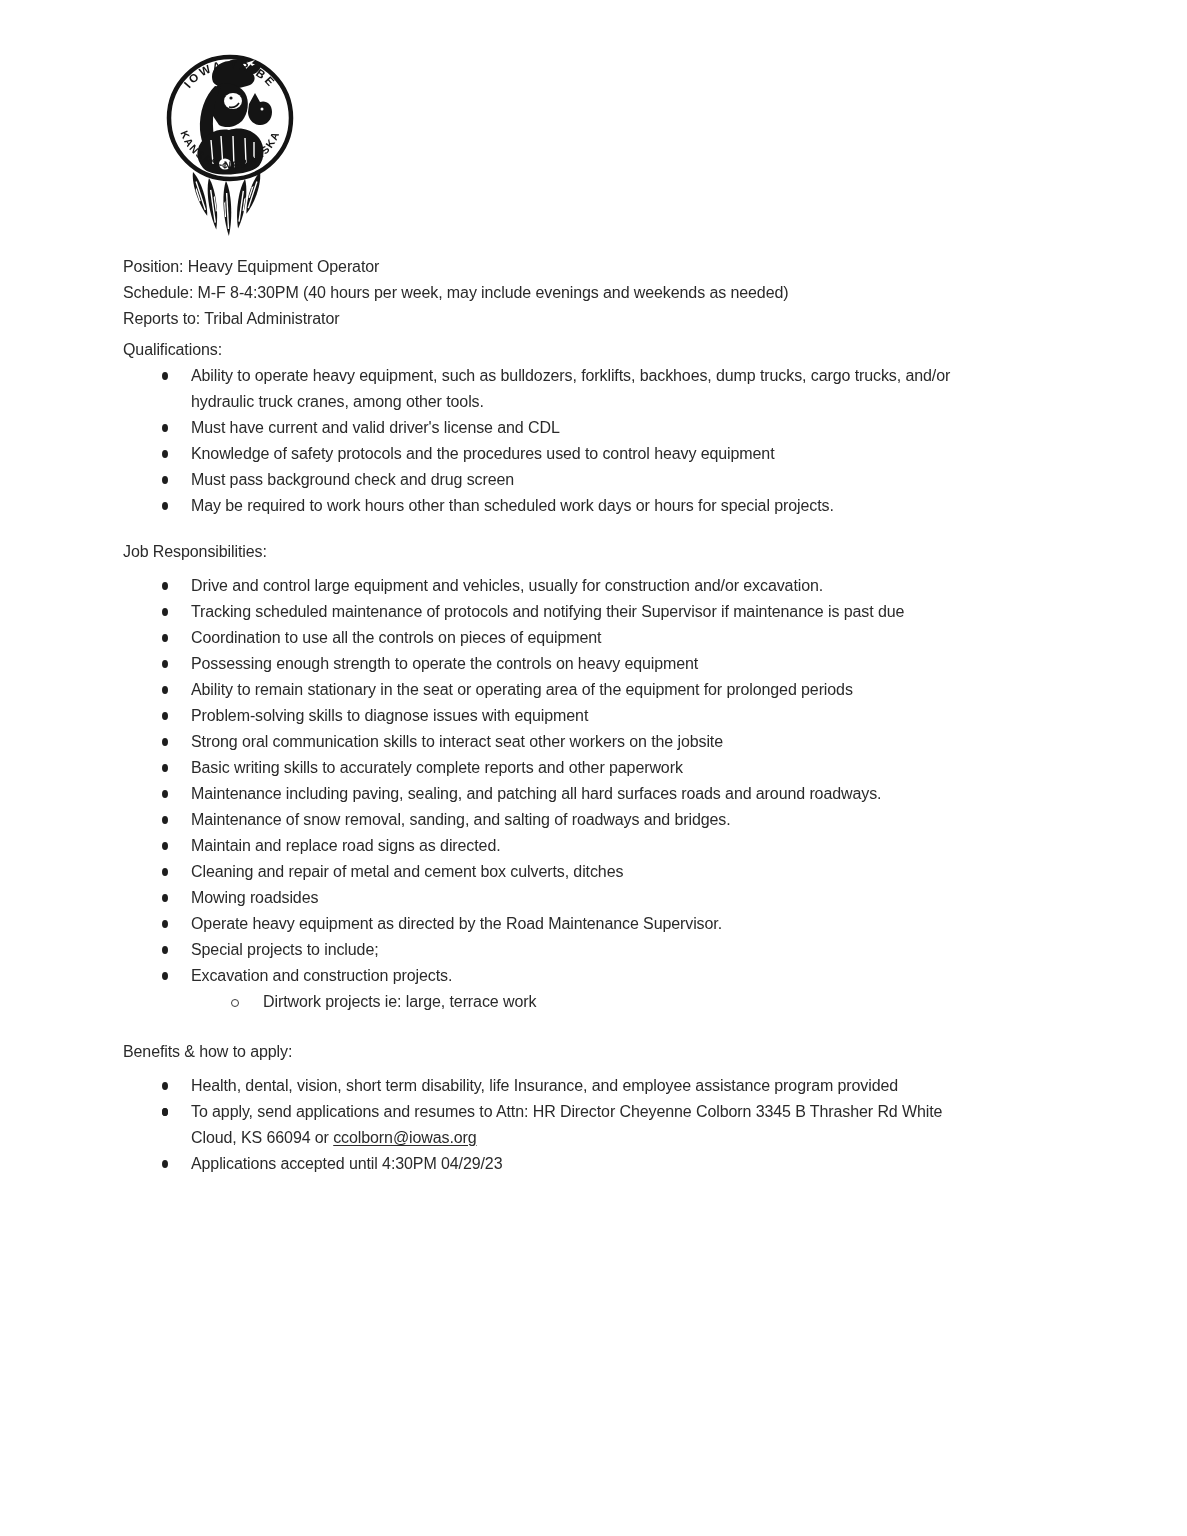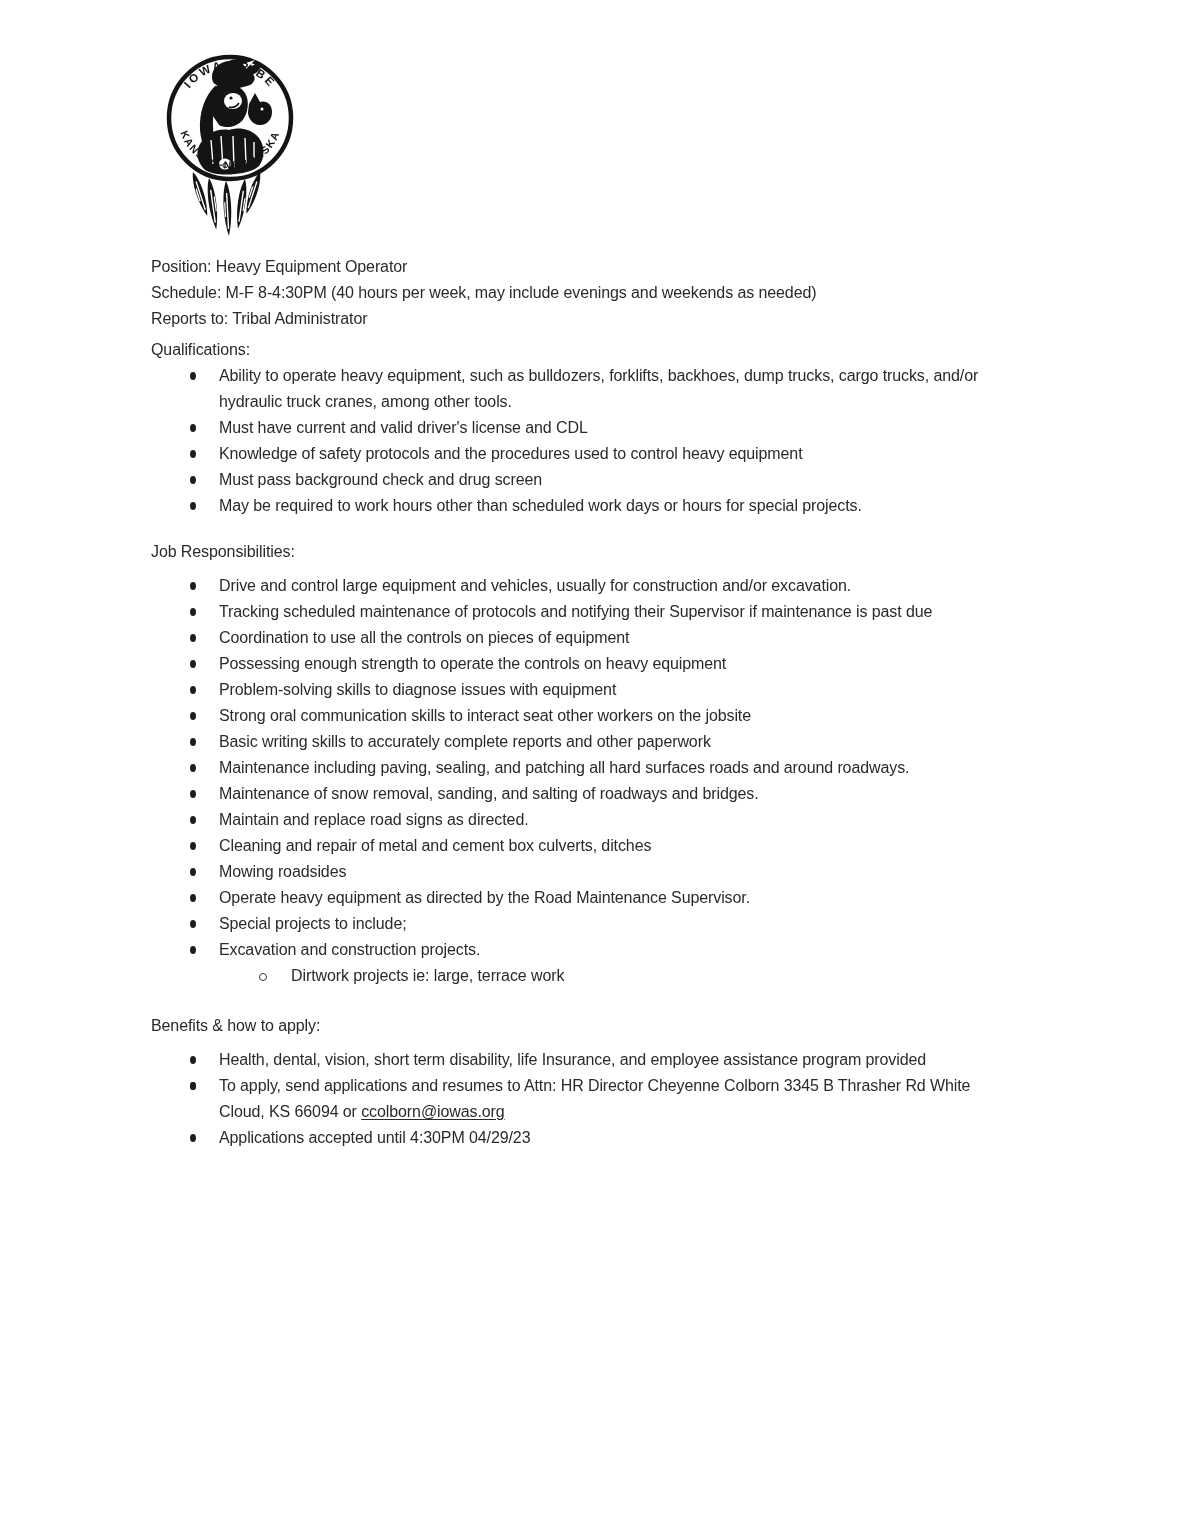--- a/index.html
+++ b/index.html
@@ -11,21 +11,21 @@
     position:relative;
     overflow:hidden;
   }
   .page { position:absolute; inset:0; background:#fff; }
 
   
   .logo-wrap { position:absolute; left:155px; top:46px; width:150px; height:200px; }
 
   
   .content {
-    position:absolute; left:151px; top:254px; width:830px;
+    position:absolute; left:123px; top:254px; width:830px;
     font-size:16px; line-height:26px; letter-spacing:-0.1px;
   }
   .hdr-line { white-space:nowrap; }
   .heading { }
   .heading.q  { margin-top:5px; }
   .heading.r  { margin-top:20px; }
   .heading.b  { margin-top:24px; }
   .list { margin-top:0; }
   .list.r, .list.b { margin-top:8px; }
 
@@ -127,20 +127,21 @@
         <div class="row"><span class="bullet"></span><span>Must pass background check and drug screen</span></div>
         <div class="row"><span class="bullet"></span><span>May be required to work hours other than scheduled work days or hours for special projects.</span></div>
       </div>
 
     <div class="heading r">Job Responsibilities:</div>
     <div class="list r">
         <div class="row"><span class="bullet"></span><span>Drive and control large equipment and vehicles, usually for construction and/or excavation.</span></div>
         <div class="row"><span class="bullet"></span><span>Tracking scheduled maintenance of protocols and notifying their Supervisor if maintenance is past due</span></div>
         <div class="row"><span class="bullet"></span><span>Coordination to use all the controls on pieces of equipment</span></div>
         <div class="row"><span class="bullet"></span><span>Possessing enough strength to operate the controls on heavy equipment</span></div>
+        <div class="row"><span class="bullet"></span><span>Ability to remain stationary in the seat or operating area of the equipment for prolonged periods</span></div>
         <div class="row"><span class="bullet"></span><span>Problem-solving skills to diagnose issues with equipment</span></div>
         <div class="row"><span class="bullet"></span><span>Strong oral communication skills to interact seat other workers on the jobsite</span></div>
         <div class="row"><span class="bullet"></span><span>Basic writing skills to accurately complete reports and other paperwork</span></div>
         <div class="row"><span class="bullet"></span><span>Maintenance including paving, sealing, and patching all hard surfaces roads and around roadways.</span></div>
         <div class="row"><span class="bullet"></span><span>Maintenance of snow removal, sanding, and salting of roadways and bridges.</span></div>
         <div class="row"><span class="bullet"></span><span>Maintain and replace road signs as directed.</span></div>
         <div class="row"><span class="bullet"></span><span>Cleaning and repair of metal and cement box culverts, ditches</span></div>
         <div class="row"><span class="bullet"></span><span>Mowing roadsides</span></div>
         <div class="row"><span class="bullet"></span><span>Operate heavy equipment as directed by the Road Maintenance Supervisor.</span></div>
         <div class="row"><span class="bullet"></span><span>Special projects to include;</span></div>

